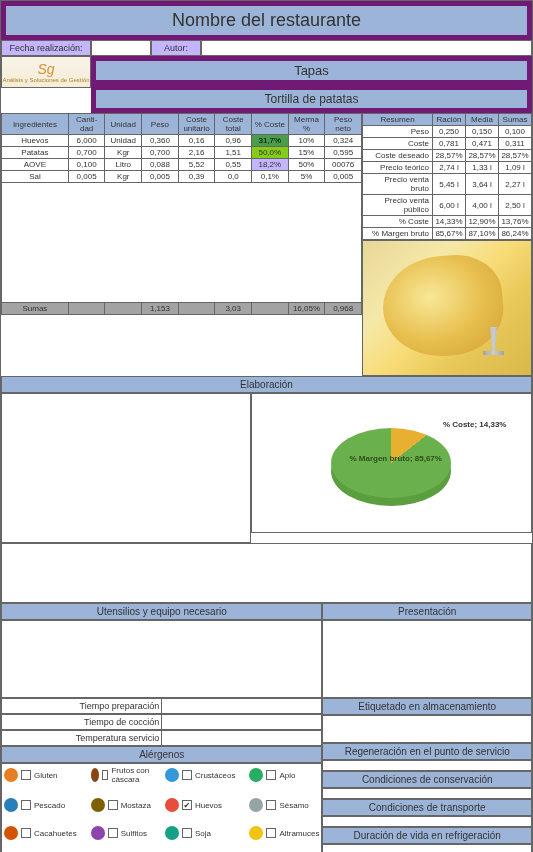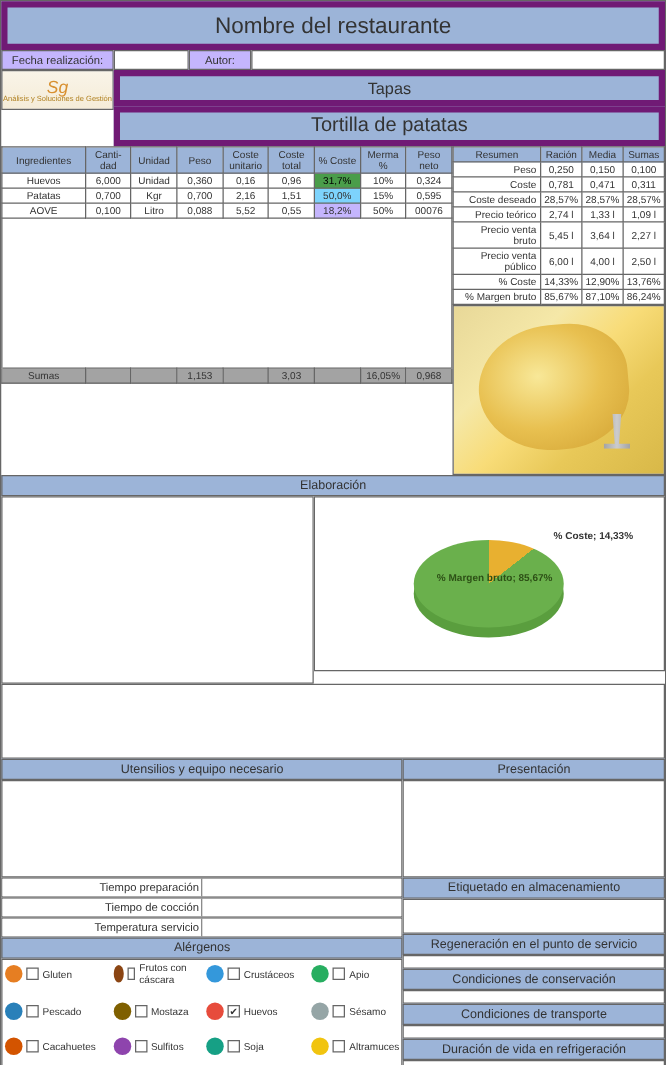--- a/index.html
+++ b/index.html
@@ -11,21 +11,21 @@
 .cell{border:1px solid #666;padding:2px;font-size:9px}
 .lbl{background:#c4b5fd;text-align:center;padding:2px 4px}
 .logo{width:90px;height:32px;background:linear-gradient(#f9f4e8,#f5ecd8);display:flex;flex-direction:column;align-items:center;justify-content:center;font-size:6px;color:#b08020;border:1px solid #666}
 .logo-s{font-size:14px;font-style:italic;color:#d89030}
 table{border-collapse:collapse;width:100%}
 td,th{border:1px solid #666;padding:1px 2px;font-size:8px;text-align:center}
 th{background:#9cb4d8;font-weight:normal}
 .ing-col{width:62px}
 .num-col{width:34px}
 .pct-green{background:#4a9d4a;color:#000}
-.pct-orange{background:#7dd3fc}
+.pct-orange{background:#84cc16}
 .pct-lgreen{background:#c4b5fd}
 .resumen-lbl{text-align:right;padding-right:3px;background:#fff}
 .photo{width:170px;height:136px;background:linear-gradient(135deg,#e8d898 0%,#f5e8a8 30%,#f8dc78 50%,#e8c858 70%,#d8b848 100%);position:relative;border:1px solid #666;overflow:hidden}
 .photo::before{content:"";position:absolute;top:15px;left:20px;width:120px;height:100px;background:radial-gradient(ellipse at 40% 40%,#f8e898,#e8c050,#d0a030);border-radius:50% 40% 45% 50%;transform:rotate(-5deg)}
 .photo::after{content:"";position:absolute;bottom:8px;right:20px;width:35px;height:40px;background:linear-gradient(90deg,#888 0%,#ccc 50%,#888 100%);clip-path:polygon(40% 0,60% 0,55% 60%,80% 60%,80% 70%,20% 70%,20% 60%,45% 60%)}
 .pie-wrap{height:140px;position:relative;display:flex;align-items:center;justify-content:center}
 .pie{width:120px;height:70px;position:relative}
 .pie-base{width:120px;height:70px;background:#5a9e3e;border-radius:50%;position:absolute;top:8px}
 .pie-top{width:120px;height:70px;border-radius:50%;position:absolute;background:conic-gradient(from 0deg,#e8b030 0deg 52deg,#6ab04c 52deg 360deg)}
 .pie-lbl{position:absolute;font-size:8px;font-weight:bold}
@@ -56,21 +56,21 @@
   <div class="cell" style="flex:1;background:#fff"></div>
 </div>
 
 <div class="row">
   <div class="logo">
     <span class="logo-s">Sg</span>
     <span>Análisis y Soluciones de Gestión</span>
   </div>
   <div style="flex:1">
     <div class="hdr-blue" style="font-size:13px">Tapas</div>
-    <div class="hdr-blue" style="font-size:16px">Tortilla de patatas</div>
+    <div class="hdr-blue" style="font-size:12px">Tortilla de patatas</div>
   </div>
 </div>
 
 <div class="row">
   <div style="width:361px">
     <table>
       <tbody>
             <tr>
         <th class="ing-col">Ingredientes</th>
         <th class="num-col">Canti-
@@ -116,20 +116,31 @@
               <td style="text-align:center">AOVE</td>
               <td>0,100</td>
               <td>Litro</td>
               <td>0,088</td>
               <td>5,52</td>
               <td>0,55</td>
               <td class="pct-lgreen">18,2%</td>
               <td>50%</td>
               <td>00076</td>
             </tr>
+            <tr>
+              <td style="text-align:center">Sal</td>
+              <td>0,005</td>
+              <td>Kgr</td>
+              <td>0,005</td>
+              <td>0,39</td>
+              <td>0,0</td>
+              <td class="">0,1%</td>
+              <td>5%</td>
+              <td>0,005</td>
+            </tr>
           </tbody>
       <tbody>
             <tr>
               <td colspan="9" style="height:120px;border-left:1px solid #666;border-right:1px solid #666;border-top:none;border-bottom:none"></td>
             </tr>
       <tr style="background:#a3a3a3">
         <td>Sumas</td>
         <td></td>
               <td></td>
         <td>1,153</td>

